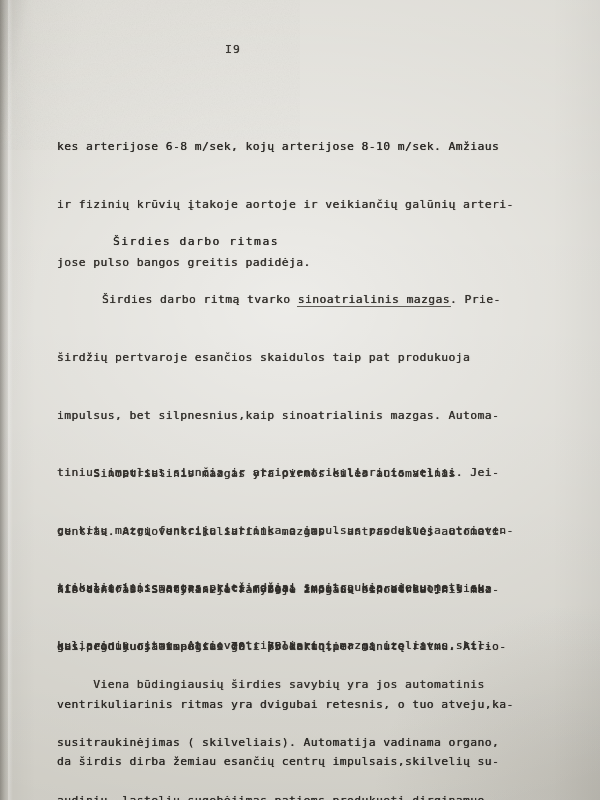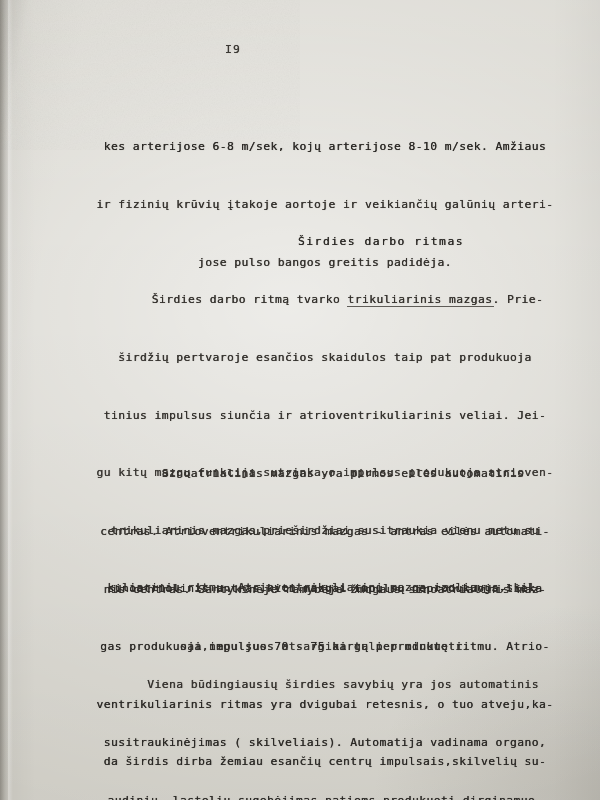--- a/index.html
+++ b/index.html
@@ -69,21 +69,20 @@
     inset: 0;
     color: #35322e;
     font-family: "DejaVu Sans Mono", "Liberation Mono", monospace;
     font-size: 11.3px;
     letter-spacing: 0.45px;
     line-height: 19.2px;
     white-space: pre;
     text-shadow:
       0 0 0.6px rgba(53,50,46,0.85),
       0.35px 0.25px 0.9px rgba(60,56,50,0.40);
-    text-align: center;
   }
 
   .pageno {
     position: absolute;
     left: 225px;
     top: 40px;
     font-size: 11.3px;
     letter-spacing: 1.2px;
     color: #3b3833;
   }
@@ -94,21 +93,21 @@
     width: 500px;
   }
 
   #b-intro   { top: 99px; }
   #b-heading { top: 194px; left: 113px; letter-spacing: 1.5px; }
   #b-p1      { top: 252px; }
   #b-p2      { top: 426px; }
   #b-p3      { top: 541px; }
   #b-p4      { top: 637px; }
 
-  .ln { display: block; height: 19.2px; margin-left: 36px; }
+  .ln { display: block; height: 19.2px; }
   .ind { padding-left: 45px; }
 
   
   .ul {
     position: relative;
   }
   .ul::after {
     content: "";
     position: absolute;
     left: -1px; right: -1px;
@@ -152,22 +151,23 @@
       <span class="ln">jose pulso bangos greitis padidėja.</span>
     </div>
 
     
     <div class="block" id="b-heading">
       <span class="ln dark-a">Širdies darbo ritmas</span>
     </div>
 
     
     <div class="block" id="b-p1">
-      <span class="ln"><span class="ind"></span><span>Širdies darbo ritmą tvarko </span><span class="ul">trikuliarinis mazgas</span><span>. Prie-</span></span>
+      <span class="ln"><span class="ind"></span><span>Širdies darbo ritmą tvarko </span><span class="ul">sinoatrialinis mazgas</span><span>. Prie-</span></span>
       <span class="ln">širdžių pertvaroje esančios skaidulos taip pat produkuoja</span>
+      <span class="ln">impulsus, bet silpnesnius,kaip sinoatrialinis mazgas. Automa-</span>
       <span class="ln">tinius impulsus siunčia ir atrioventrikuliarinis veliai. Jei-</span>
       <span class="ln fade-b">gu kitų mazgų funkcija sutrinka,o impulsus produkuoja atrioven-</span>
       <span class="ln">trikuliarinis mazgas,prieširdžiai susitraukia vienu metu su</span>
       <span class="ln">kuliariniu ritmu. Atrioventrikuliarinį mazgą izoliavus,skil-</span>
     </div>
 
     
     <div class="block" id="b-p2">
       <span class="ln">     Sinoatrialinis mazgas yra pirmos eilės automatinis</span>
       <span class="ln">centras. Atrioventrikuliarinis mazgas - antras eilės automati-</span>

